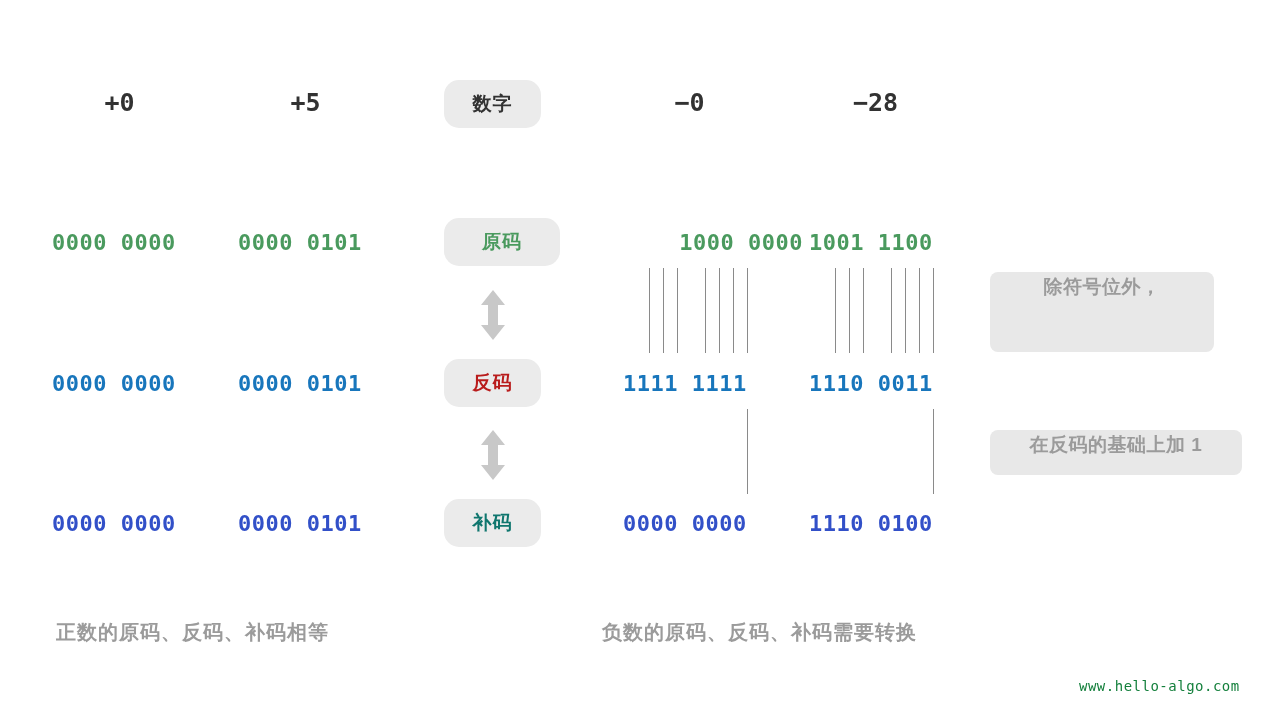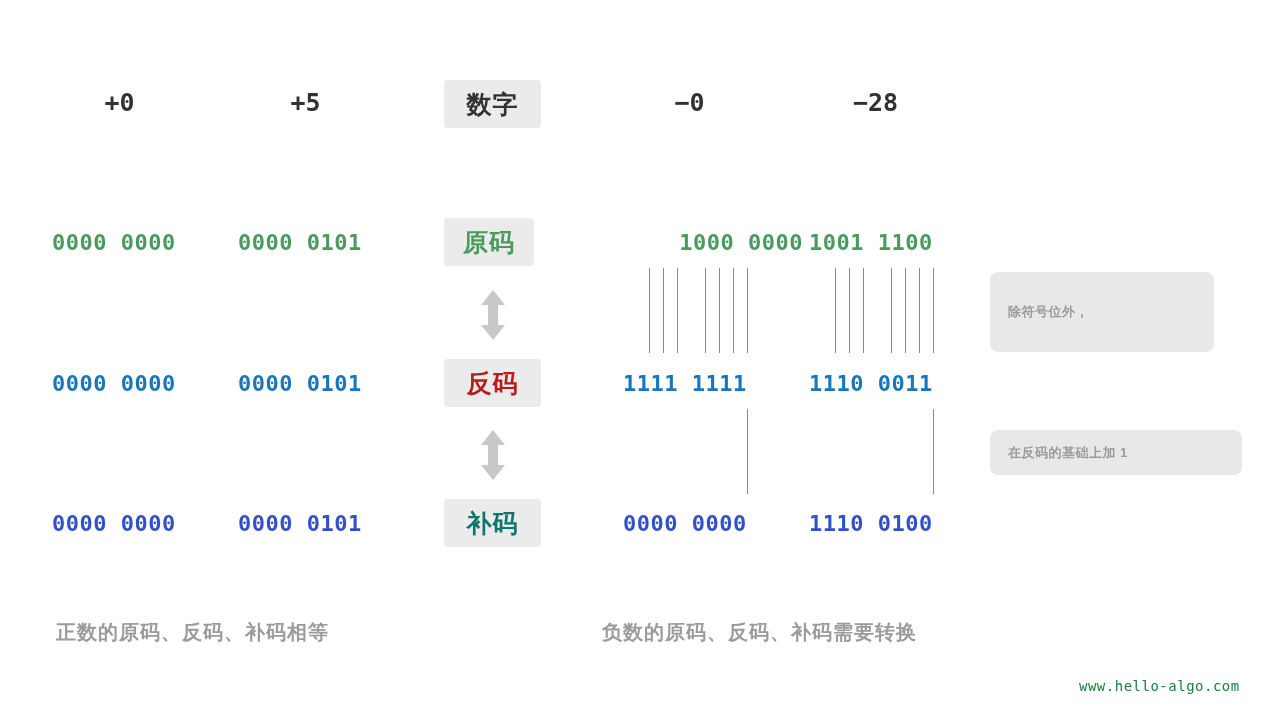--- a/index.html
+++ b/index.html
@@ -43,43 +43,42 @@
     white-space: pre;
     letter-spacing: 0.5px;
   }
   .bits.c-green { color: #4a9a5e; }
   .bits.c-blue  { color: #1876bc; }
   .bits.c-indigo{ color: #3250c8; }
 
   
   .chip {
     background: #ebebeb;
-    border-radius: 4px;
+    border-radius: 15px;
     display: flex;
     align-items: center;
     justify-content: center;
-    font-size: 25px;
+    font-size: 19px;
     font-weight: bold;
     letter-spacing: 1px;
   }
   .chip.t-dark  { color: #323232; }
   .chip.t-green { color: #4a9a5e; }
   .chip.t-blue  { color: #b91c1c; }
   .chip.t-indigo{ color: #0f766e; }
 
   
   .note {
     background: #e8e8e8;
     border-radius: 8px;
     color: #9b9b9b;
-    font-size: 13px;
+    font-size: 19px;
     font-weight: bold;
     line-height: 30px;
     display: flex;
-    flex-direction: column;
     justify-content: center;
     padding: 0 18px;
     box-sizing: border-box;
     letter-spacing: 0.5px;
   }
   .note .line { white-space: pre; }
 
   
   .caption {
     color: #9b9b9b;
@@ -112,21 +111,21 @@
 <body>
 
 <div class="stage">
 
   <div class="abs num" style="left:52px;  top:88px; width:135px;">+0</div>
   <div class="abs num" style="left:238px; top:88px; width:135px;">+5</div>
   <div class="abs num" style="left:622px; top:88px; width:135px;">−0</div>
   <div class="abs num" style="left:808px; top:88px; width:135px;">−28</div>
 
   <div class="abs chip t-dark" style="left:444px; top:80px;  width:97px; height:48px;">数字</div>
-  <div class="abs chip t-green" style="left:444px; top:218px; width:90px; height:48px;">原码</div>
+  <div class="abs chip t-green" style="left:444px; top:218px; width:116px; height:48px;">原码</div>
   <div class="abs chip t-blue" style="left:444px; top:359px; width:97px; height:48px;">反码</div>
   <div class="abs chip t-indigo" style="left:444px; top:499px; width:97px; height:48px;">补码</div>
 
   <div class="abs bits c-green" style="left:52px;  top:230px; width:180px;">0000 0000</div>
   <div class="abs bits c-green" style="left:238px; top:230px; width:180px;">0000 0101</div>
   <div class="abs bits c-green" style="left:623px; top:230px; width:180px;text-align:right;">1000 0000</div>
   <div class="abs bits c-green" style="left:809px; top:230px; width:180px;">1001 1100</div>
 
   <div class="abs bits c-blue" style="left:52px;  top:371px; width:180px;">0000 0000</div>
   <div class="abs bits c-blue" style="left:238px; top:371px; width:180px;">0000 0101</div>

